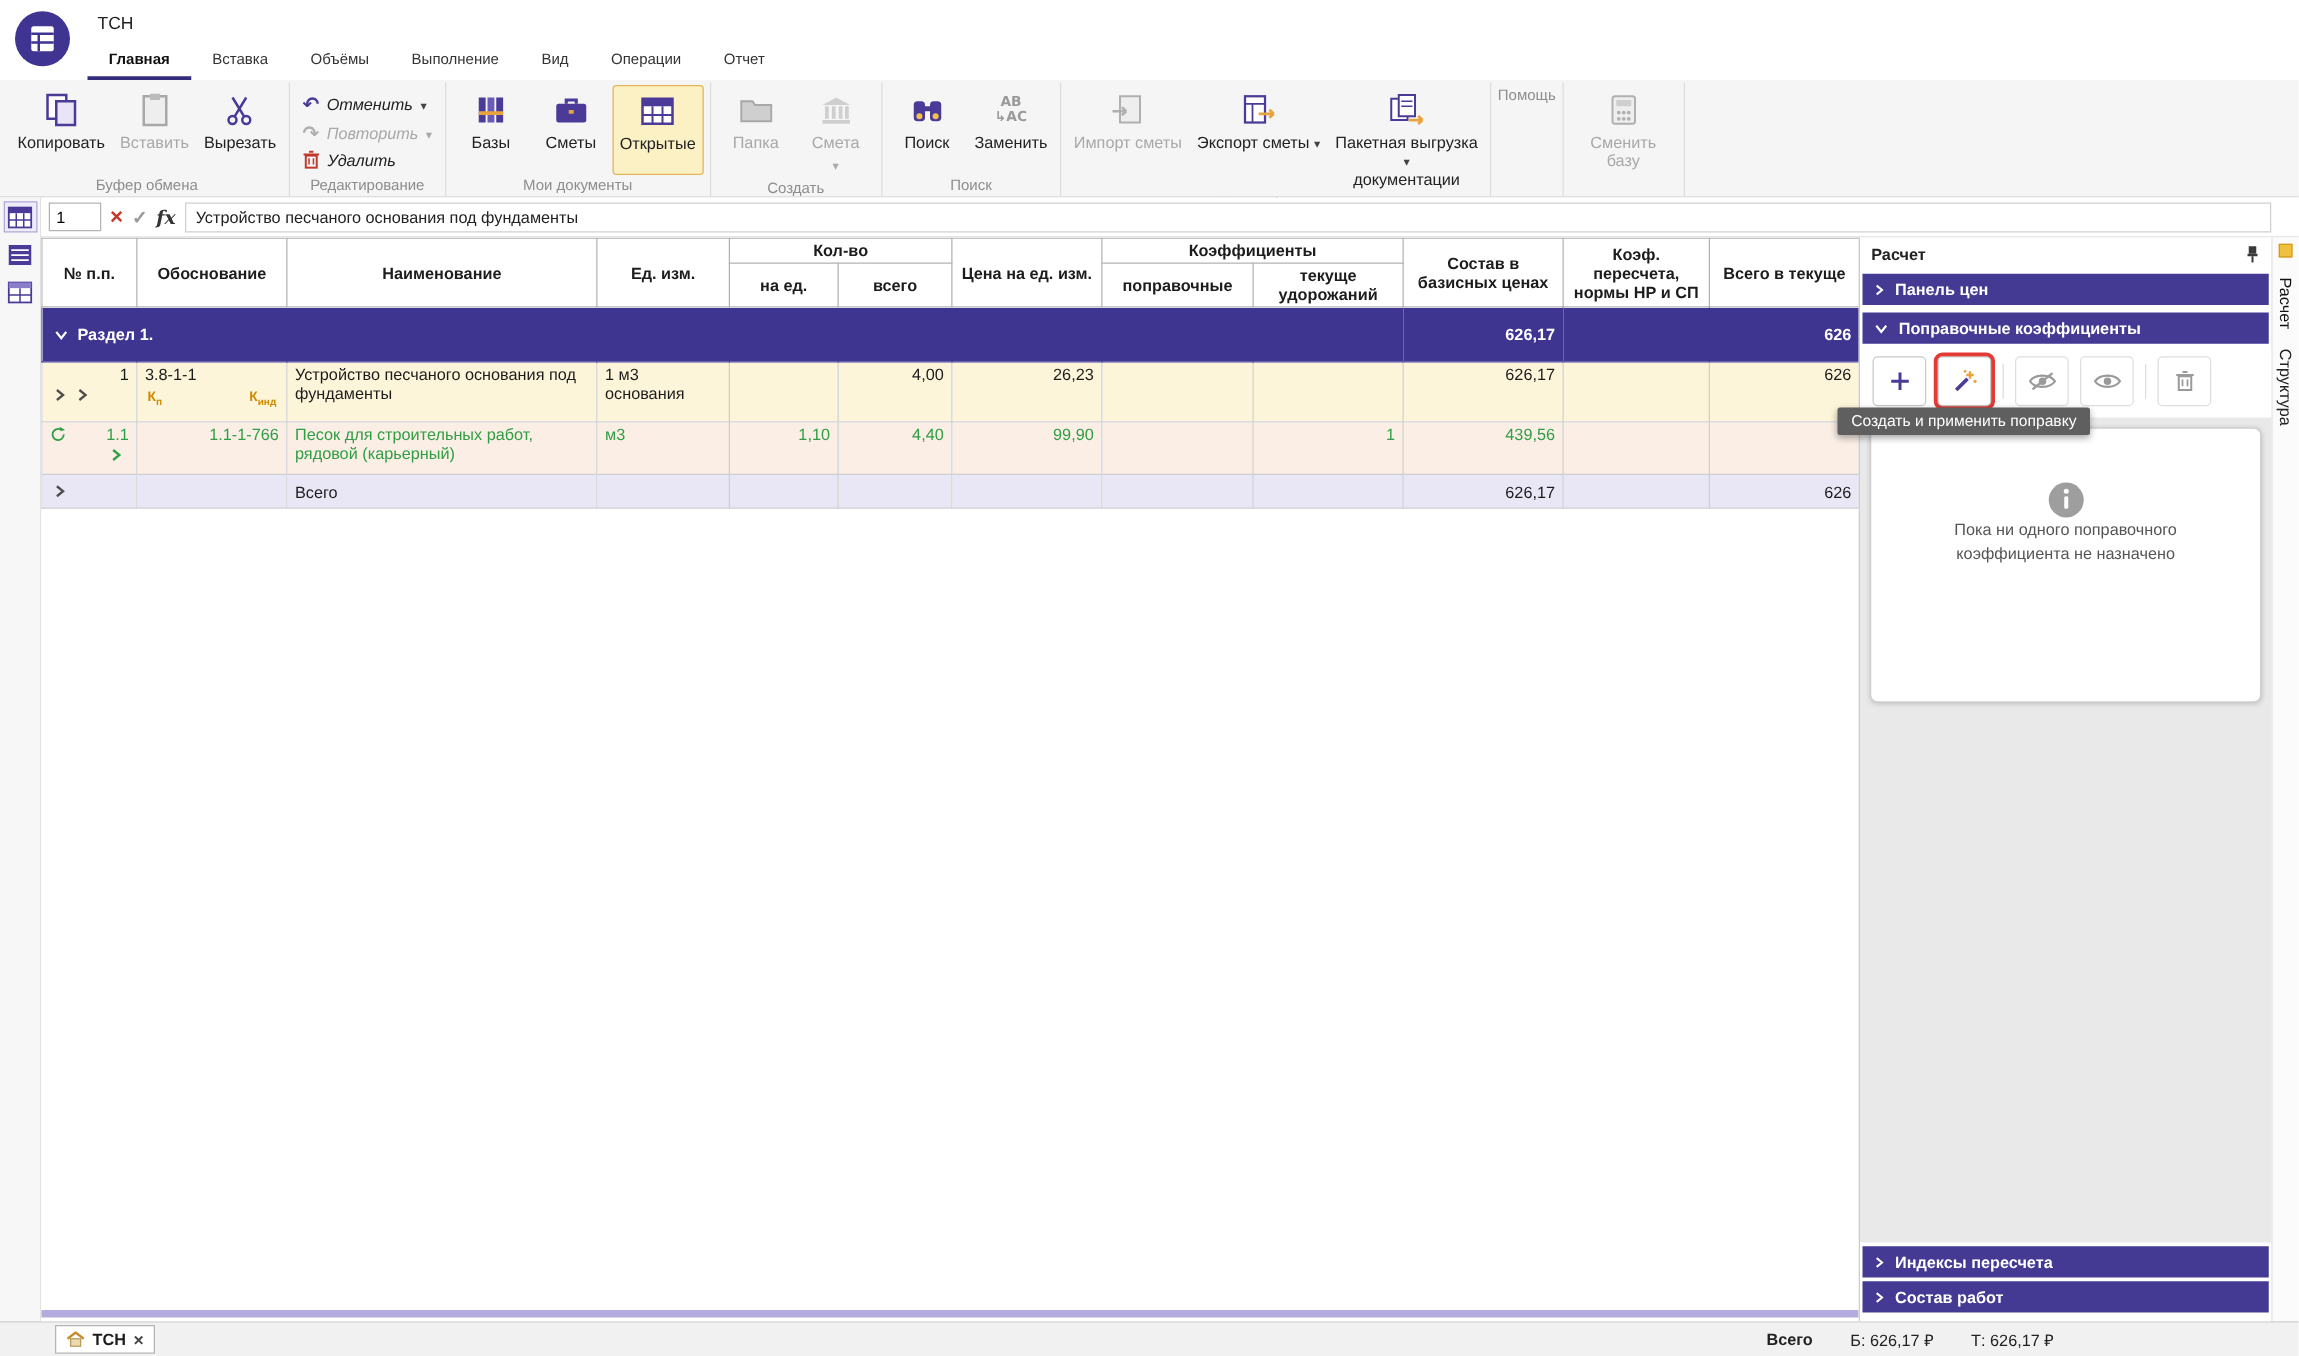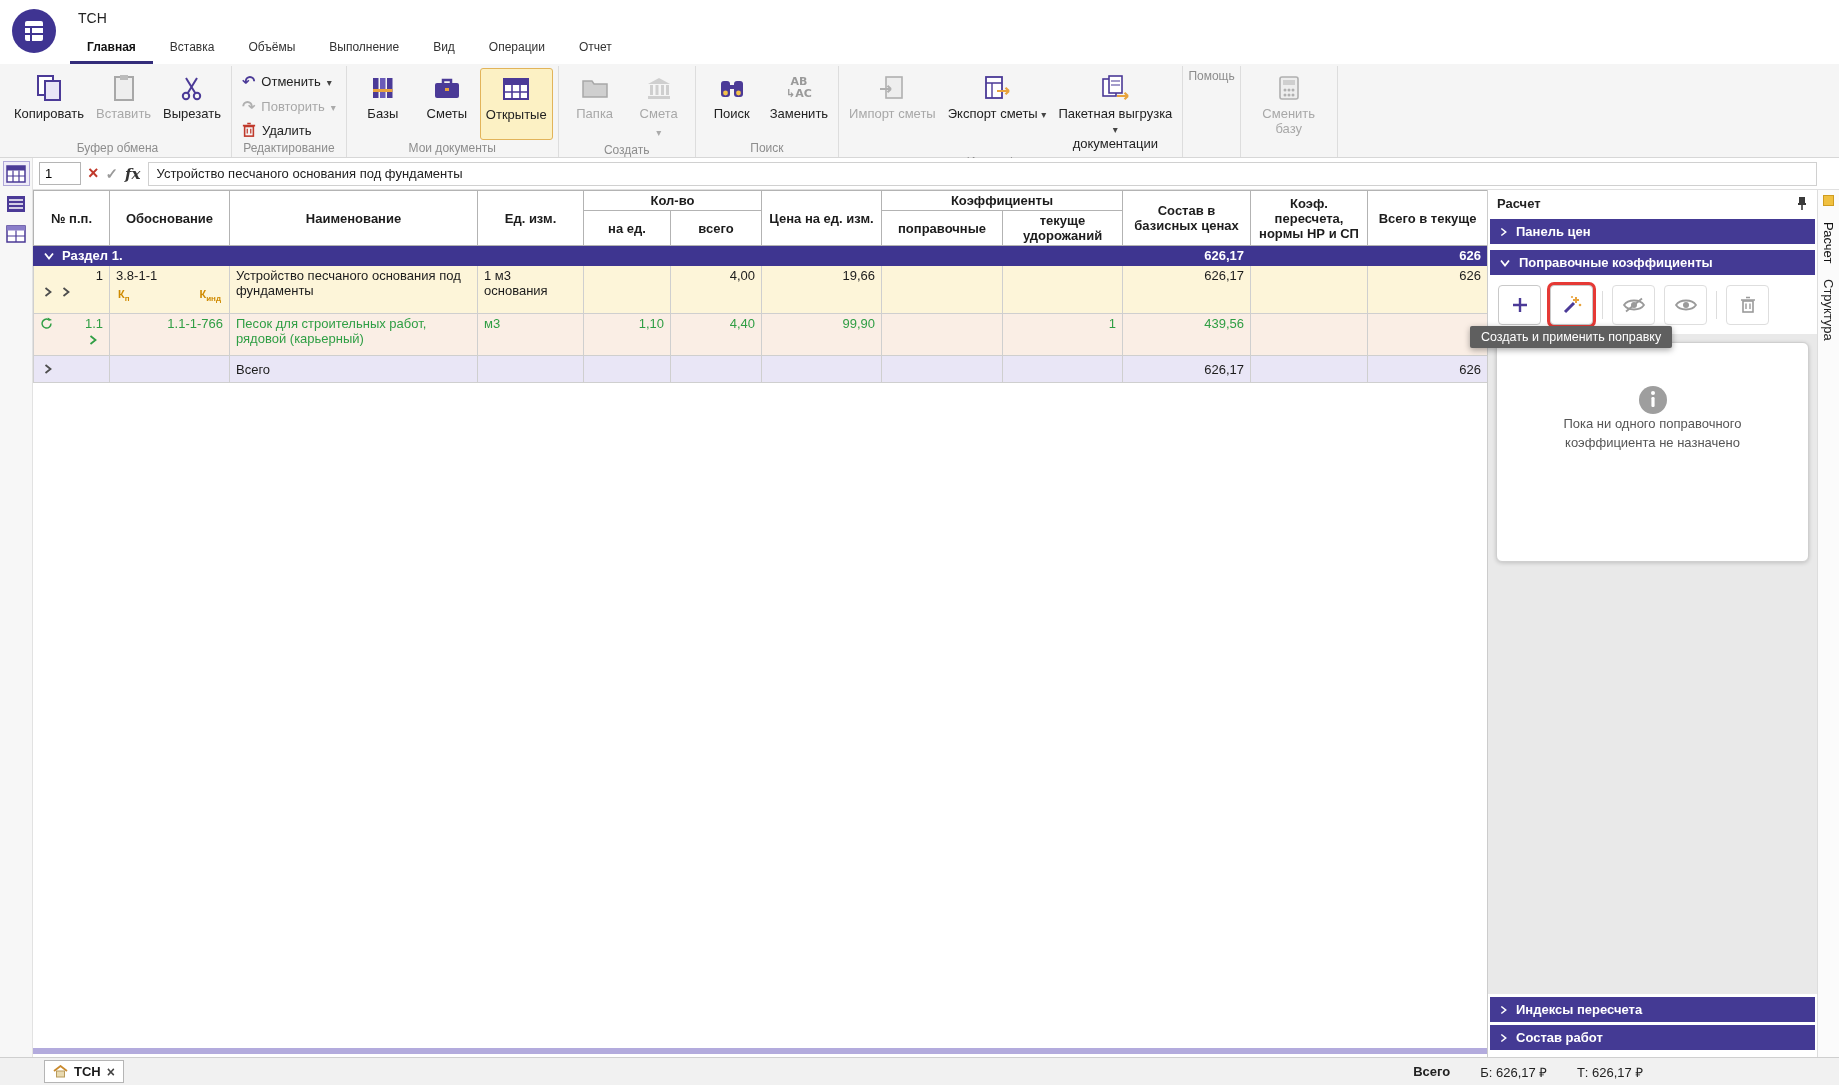--- a/index.html
+++ b/index.html
@@ -12,21 +12,21 @@
   .logo { position:absolute; left:12px; top:9px; width:44px; height:44px; border-radius:50%; background:#3f3492; display:flex; align-items:center; justify-content:center; }
   .app-title { position:absolute; left:78px; top:10px; font-size:14px; color:#222; }
   .tabs { position:absolute; left:70px; bottom:0; display:flex; }
   .tab { padding:0 17px; height:32px; line-height:30px; font-size:12px; color:#333; cursor:default; }
   .tab.active { font-weight:bold; color:#111; border-bottom:3px solid #332c7a; }
 
   
   .ribbon { height:94px; background:#f5f5f5; border-bottom:1px solid #d7d7d7; display:flex; padding:2px 0 0 4px; flex:none; }
   .rgroup { display:flex; flex-direction:column; border-right:1px solid #dddddd; padding:2px 5px 0 5px; }
   .rgroup-buttons { flex:1; display:flex; align-items:stretch; gap:2px; }
-  .rgroup-buttons.vertical { flex-direction:column; justify-content:space-between; gap:0; padding-top:2px; }
+  .rgroup-buttons.vertical { flex-direction:column; justify-content:center; gap:0; padding-top:2px;font-style:italic; }
   .rgroup-label { text-align:center; font-size:12px; color:#8d8d8d; height:17px; line-height:17px; }
   .rbtn { display:flex; flex-direction:column; align-items:center; justify-content:flex-start; min-width:62px; max-width:86px; padding:4px 5px 2px 5px; gap:3px; border-radius:3px; text-align:center; color:#222; line-height:1.15; }
   .rbtn .ricon { height:32px; display:flex; align-items:center; justify-content:center; }
   .rbtn.disabled { color:#a8a8a8; }
   .rbtn.active { background:#fcf1c4; border:1px solid #e2b45a; }
   .rbtn.wide { max-width:none; }
   .rbtn.w120 { max-width:124px; }
   .nowrap { white-space:nowrap; }
   .rbtn-small { display:flex; align-items:center; gap:6px; padding:2px 5px; font-size:13px; color:#222; border-radius:3px; }
   .rbtn-small.disabled { color:#a8a8a8; }
@@ -54,21 +54,21 @@
   .rail-item.selected { border:1px solid #b0a8d8; background:#efecf8; }
   .rightstack { flex:1; display:flex; flex-direction:column; min-width:0; }
   .workspace { flex:1; display:flex; min-height:0; }
 
   
   .main { width:1454px; flex:none; background:#fff; display:flex; flex-direction:column; overflow:hidden; position:relative; }
   table.grid { border-collapse:collapse; table-layout:fixed; width:1454px; flex:none; }
   .grid th { border:1px solid #b3b3b3; background:#fff; font-size:13px; font-weight:bold; text-align:center; padding:2px 4px; overflow:hidden; }
   .grid td { border:1px solid #cfcfcf; font-size:13px; padding:2px 6px; vertical-align:top; overflow:hidden; }
   .grid .num { text-align:right; }
-  .grid tr.row-section td { background:#3e3590; color:#fff; font-weight:bold; border-color:#3e3590; height:20px; vertical-align:middle;margin-left:40px; }
+  .grid tr.row-section td { background:#3e3590; color:#fff; font-weight:bold; border-color:#3e3590; height:44px; vertical-align:middle;margin-left:40px; }
   .grid tr.row-item td { background:#fdf5d9; height:48px; }
   .grid tr.row-mat td { background:#faeee5; color:#2f9e44; height:42px; }
   .grid tr.row-total td { background:#e9e6f6; height:27px; vertical-align:middle; }
   .cell-num-top { display:flex; justify-content:flex-end; }
   .cell-num-top.with-icon { justify-content:space-between; align-items:center; }
   .chevs { display:flex; gap:10px; padding:4px 0 0 4px; color:#4d4d4d; }
   .section-label { display:flex; align-items:center; gap:8px; padding-left:4px; }
   .krow { display:flex; justify-content:space-between; margin-top:5px; padding:0 2px; color:#cf8a00; font-size:11px; font-weight:bold; }
   .krow sub { font-size:8px; }
   .just-right { text-align:right; }
@@ -450,21 +450,21 @@
                 <div>3.8-1-1</div>
                 <div class="krow">
                   <span><span>К</span><sub>п</sub></span>
                   <span><span>К</span><sub>инд</sub></span>
                 </div>
               </td>
               <td>Устройство песчаного основания под фундаменты</td>
               <td>1 м3 основания</td>
               <td class="num"></td>
               <td class="num">4,00</td>
-              <td class="num">19,66</td>
+              <td class="num">26,23</td>
               <td></td>
               <td class="num"></td>
               <td class="num">626,17</td>
               <td></td>
               <td class="num">626</td>
             </tr>
 
             <tr class="row-mat">
               <td>
                 <div class="cell-num-top with-icon">

